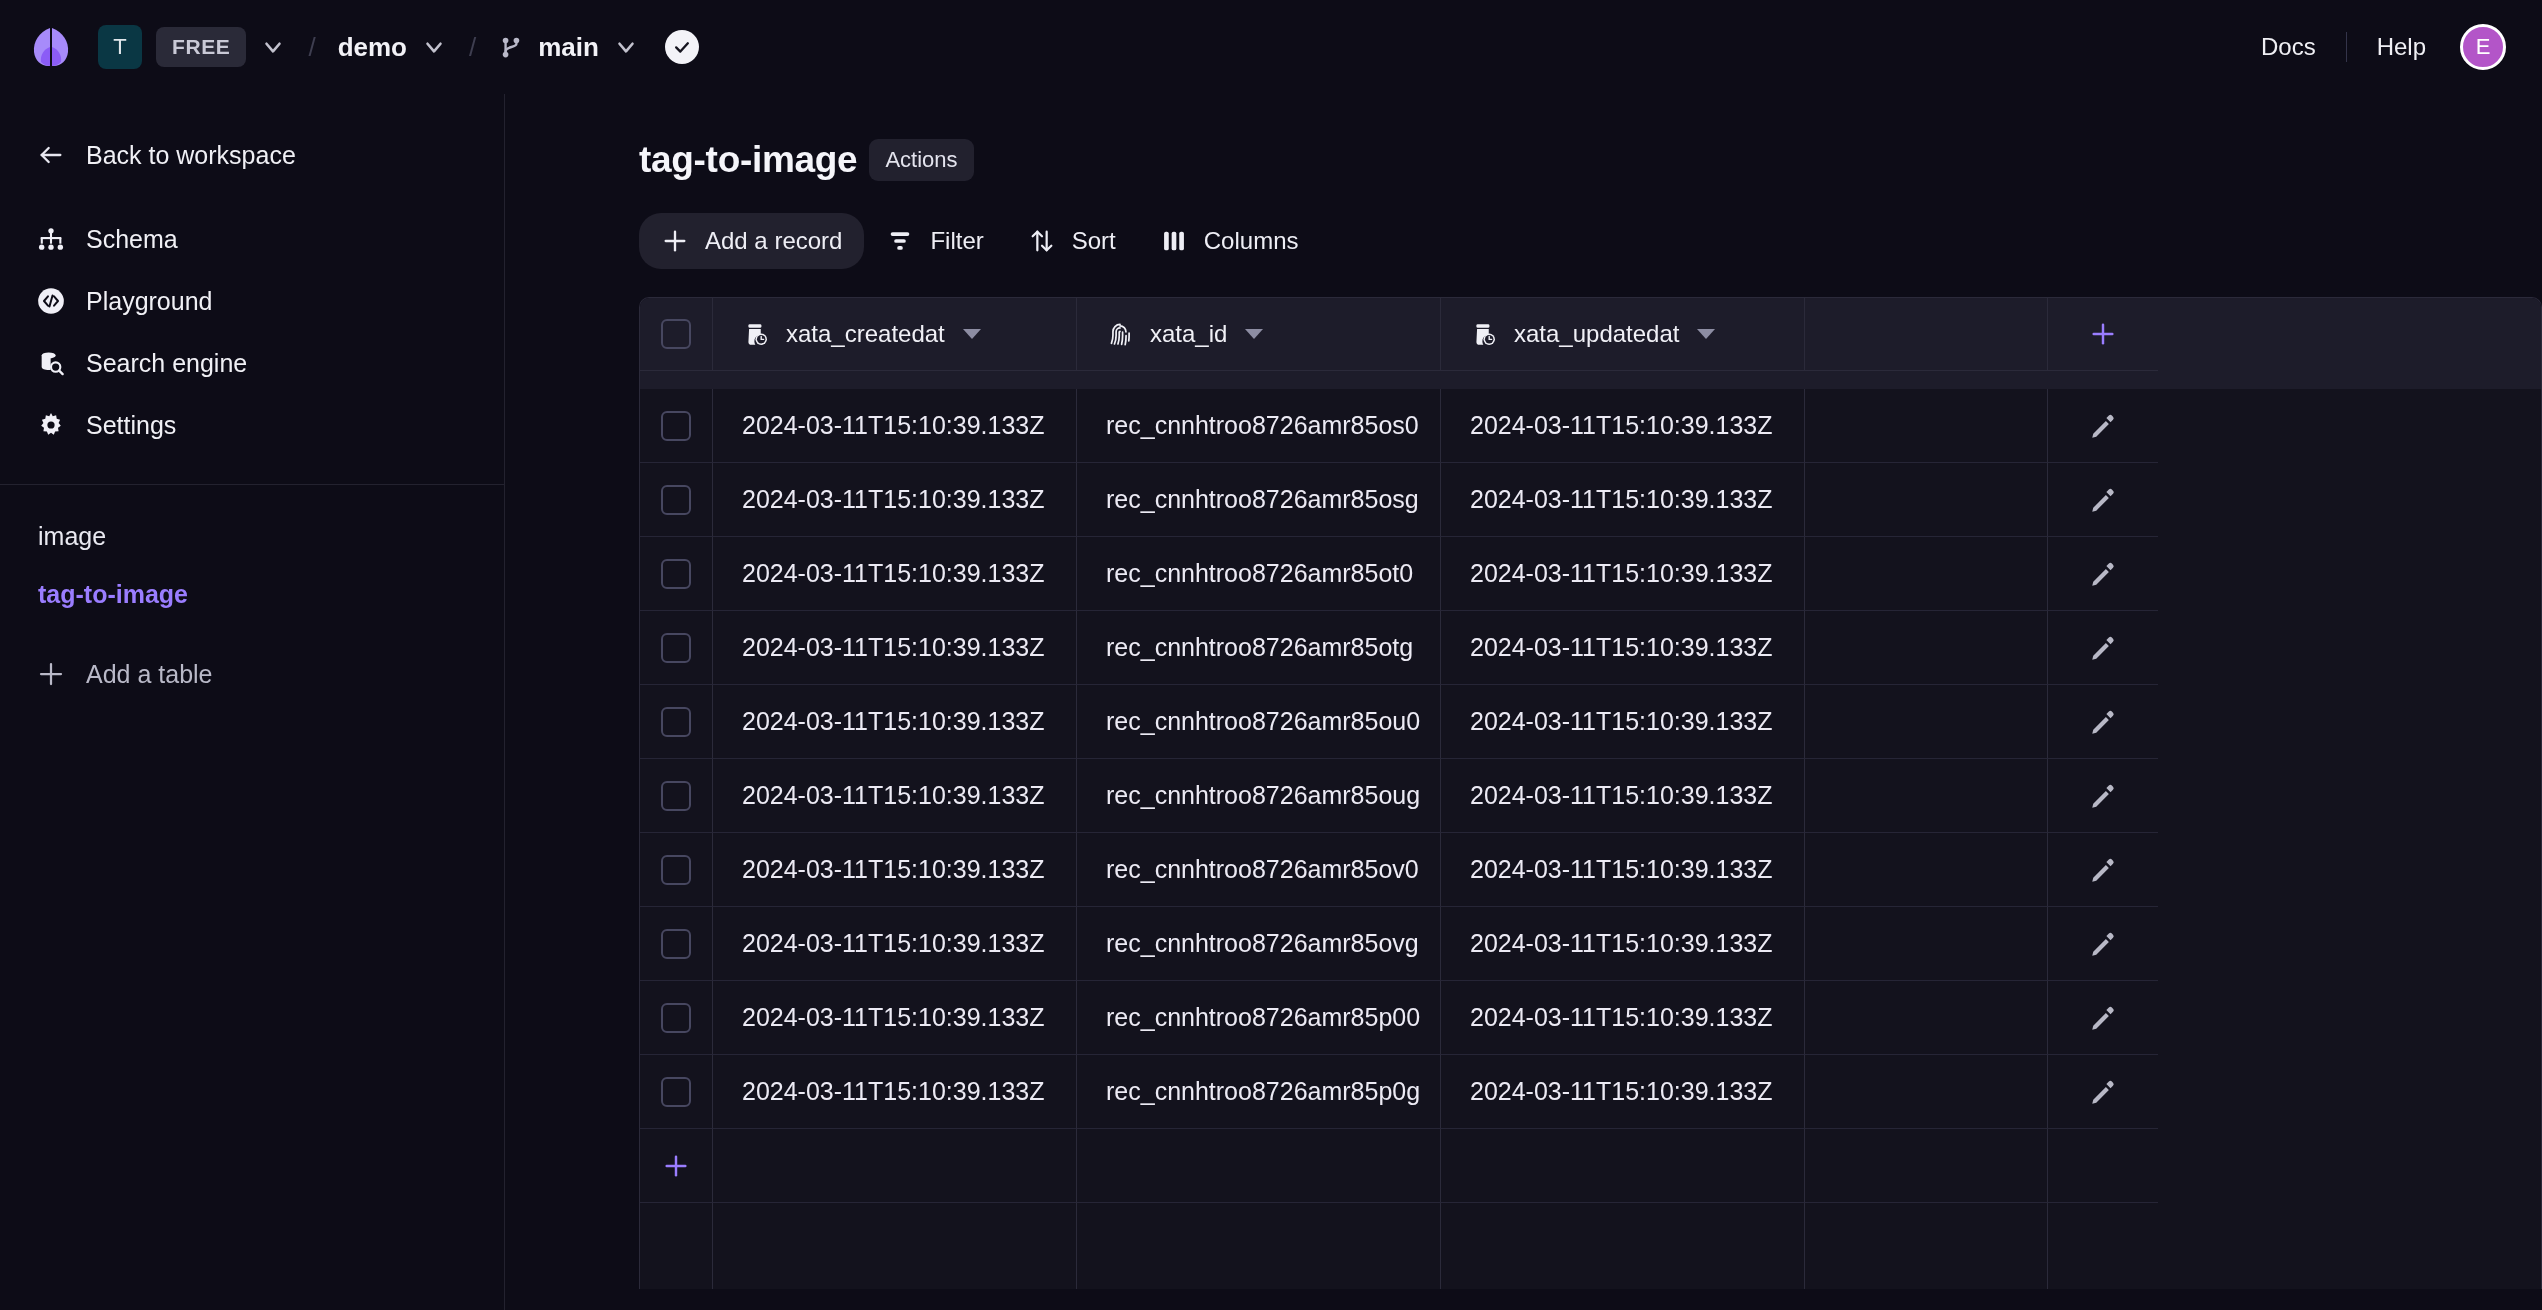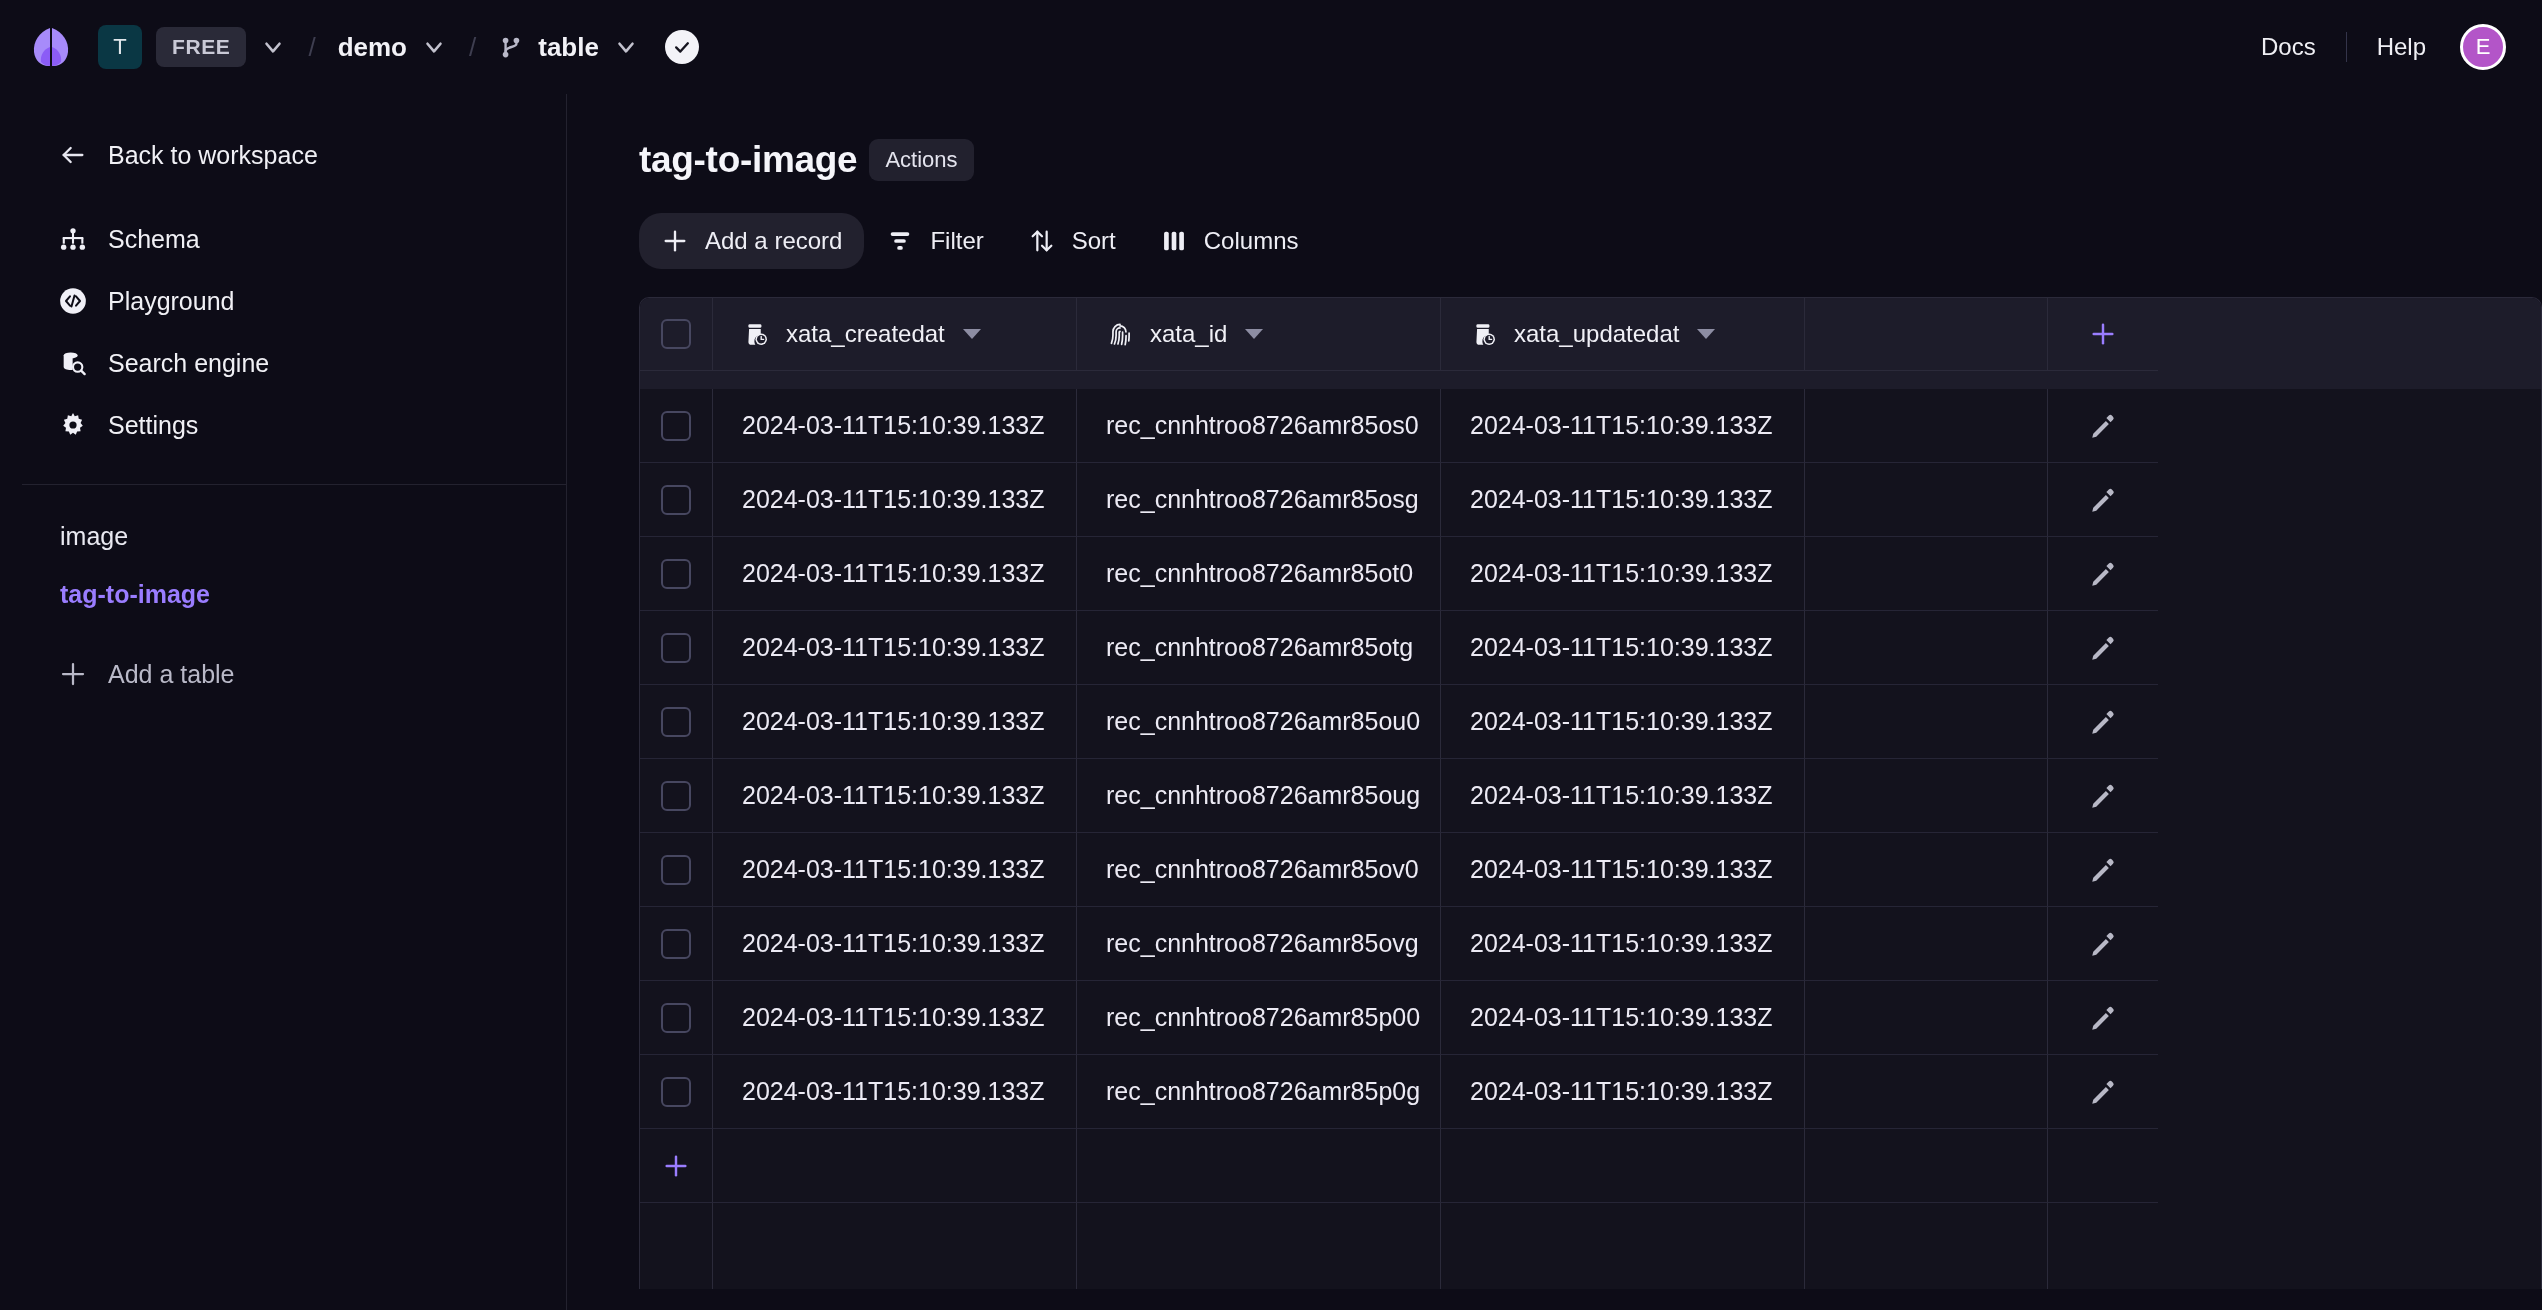--- a/index.html
+++ b/index.html
@@ -61,24 +61,23 @@
   .avatar {
     width: 46px; height: 46px; border-radius: 50%;
     background: #b355c8; border: 3px solid #ffffff;
     display: flex; align-items: center; justify-content: center;
     font-size: 22px; color: #fff; margin-left: 34px; flex: 0 0 auto;
   }
 
   
   .sidebar {
     position: absolute; top: 94px; left: 0;
-    width: 567px; height: 1216px;
+    width: 505px; height: 1216px;
     background: #0d0c17;
     border-right: 1px solid #23222f;
-    padding-left: 22px;
   }
   .side-nav { padding: 30px 0 0 0; }
   .side-item {
     display: flex; align-items: center;
     height: 62px; padding: 0 0 0 36px;
     font-size: 25px; color: #f0f0f5;
     cursor: pointer;
   }
   .side-item .si-icon {
     width: 30px; height: 30px; margin-right: 20px;
@@ -225,21 +224,21 @@
   <span class="crumb">
     <span class="branch-icon">
       <svg viewBox="0 0 24 24" width="26" height="26" fill="none" stroke="#b9b9c9" stroke-width="2.2" stroke-linecap="round">
         <circle cx="7" cy="6" r="2.6" fill="#b9b9c9" stroke="none"></circle>
         <circle cx="7" cy="19" r="2.6" fill="#b9b9c9" stroke="none"></circle>
         <circle cx="17" cy="6" r="2.6" fill="#b9b9c9" stroke="none"></circle>
         <path d="M7 9v7"></path>
         <path d="M17 9c0 4-10 2-10 7"></path>
       </svg>
     </span>
-    <span>table</span>
+    <span>main</span>
   </span>
   <span class="chev">
     <svg viewBox="0 0 24 24" width="26" height="26" fill="none" stroke="#d2d2de" stroke-width="2.4" stroke-linecap="round" stroke-linejoin="round">
         <polyline points="6 9 12 16 18 9"></polyline>
       </svg>
   </span>
 
   <span class="check-circle">
     <svg viewBox="0 0 24 24" width="20" height="20" fill="none" stroke="#15141f" stroke-width="2.8" stroke-linecap="round" stroke-linejoin="round">
         <polyline points="5 12.5 10 17.5 19 7.5"></polyline>

